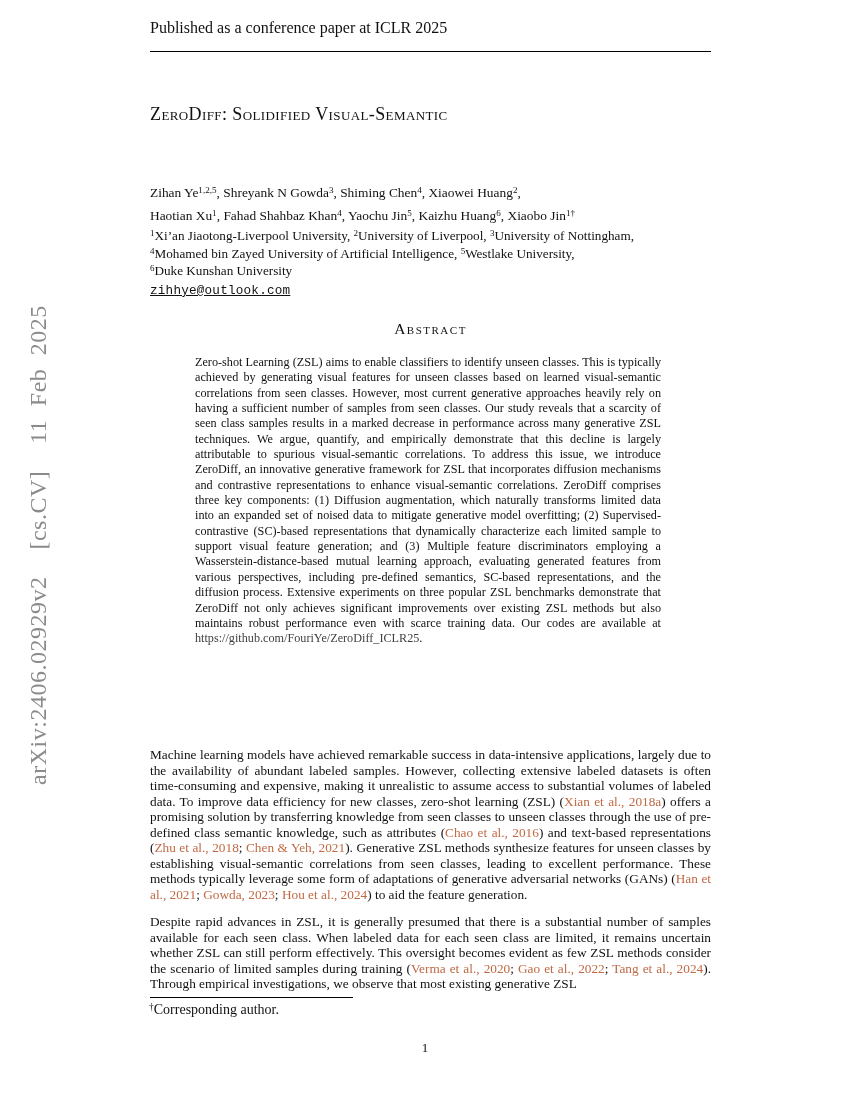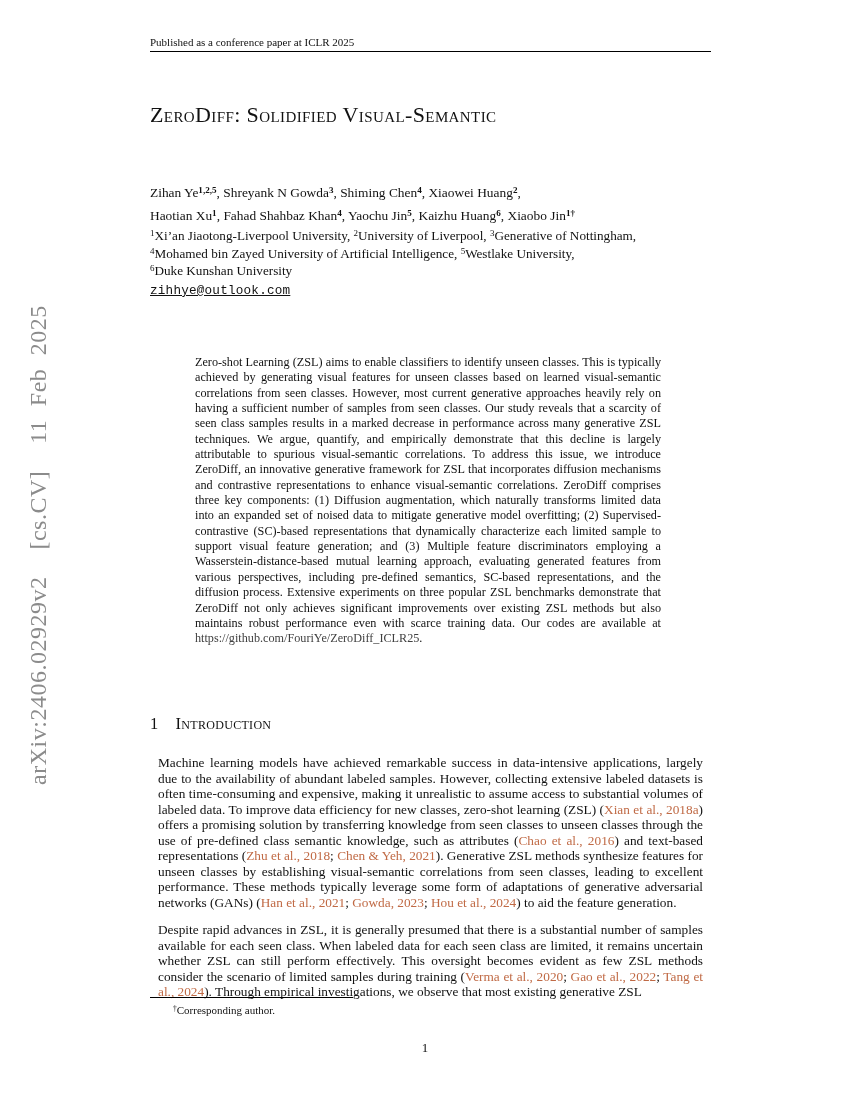--- a/index.html
+++ b/index.html
@@ -13,30 +13,30 @@
   }
   
   .arxiv-label{
     position:absolute;top:545px;left:38px;
     transform:translate(-50%,-50%) rotate(-90deg);
     white-space:nowrap;
     font-size:24px;color:#8b8b8b;
     letter-spacing:0.5px;word-spacing:7px;
   }
   .running-head{
-    position:absolute;left:150px;top:36px;width:561px;
-    font-size:11px;
+    position:absolute;left:150px;top:19px;width:561px;
+    font-size:16px;
   }
   .header-rule{
     position:absolute;left:150px;top:51px;width:561px;
     border-top:1.5px solid #000000;height:0;
   }
   .paper-title{
     position:absolute;left:150px;top:98px;width:561px;
-    font-size:22px;line-height:33px;
+    font-size:18px;line-height:33px;
     font-variant:small-caps;letter-spacing:0.4px;
   }
   .authors{
     position:absolute;left:150px;top:182px;width:561px;
     font-size:13.4px;
   }
   .author-line{line-height:22px;}
   .affil-line{line-height:16.6px;font-size:13.2px;}
   .email-line{line-height:16.6px;margin-top:1px;text-decoration:underline;}
   .abstract-heading{
@@ -52,39 +52,39 @@
   .section-heading{
     position:absolute;left:150px;top:714px;width:561px;
     font-size:16.5px;letter-spacing:0.3px;
   }
   .section-number{display:inline-block;margin-right:17px;}
   .section-title{font-variant:small-caps;}
   .intro-text{
     position:absolute;left:150px;top:747px;width:561px;
     font-size:13.3px;line-height:15.5px;text-align:justify;
   }
-  .intro-text p{margin:8px;}
+  .intro-text p{margin:0;}
   .intro-text p + p{margin-top:12px;}
   .footnote-rule{
     position:absolute;left:150px;top:997px;width:203px;
     border-top:1.2px solid #000000;height:0;
   }
   .footnote{
-    position:absolute;left:162px;top:1003px;width:561px;
-    font-size:11px;text-indent:11px;line-height:14px;
+    position:absolute;left:138px;top:1003px;width:561px;
+    font-size:14px;text-indent:11px;line-height:14px;
   }
   .page-number{
     position:absolute;left:0;top:1040px;width:850px;
     text-align:center;font-size:13px;
   }
   
   .seg-plain{}
   .seg-b{font-weight:normal;}
   .seg-sup{font-size:0.68em;position:relative;top:-0.45em;}
-  .seg-bsup{font-weight:bold;font-size:0.68em;position:relative;top:-0.45em;text-align:center;}
+  .seg-bsup{font-weight:normal;font-size:0.68em;position:relative;top:-0.45em;text-align:center;}
   .seg-cite{color:#c06a45;}
   .seg-link{color:#404040;}
   .seg-mono{font-family:"Liberation Mono","DejaVu Sans Mono",monospace;font-size:0.96em;letter-spacing:0.2px;}
 </style>
 </head>
 <body>
 
 <div class="page">
 
   <div class="arxiv-label">arXiv:2406.02929v2&nbsp; [cs.CV]&nbsp; 11 Feb 2025</div>
@@ -92,31 +92,29 @@
   <div class="running-head">Published as a conference paper at ICLR 2025</div>
   <div class="header-rule"></div>
 
   <div class="paper-title">
     <div>ZeroDiff: Solidified Visual-Semantic</div>
   </div>
 
   <div class="authors">
     <div class="author-line"><span class="seg-b">Zihan Ye</span><span class="seg-bsup">1,2,5</span><span class="seg-b">, </span><span class="seg-b">Shreyank N Gowda</span><span class="seg-bsup">3</span><span class="seg-b">, </span><span class="seg-b">Shiming Chen</span><span class="seg-bsup">4</span><span class="seg-b">, </span><span class="seg-b">Xiaowei Huang</span><span class="seg-bsup">2</span><span class="seg-b">,</span></div>
     <div class="author-line"><span class="seg-b">Haotian Xu</span><span class="seg-bsup">1</span><span class="seg-b">, </span><span class="seg-b">Fahad Shahbaz Khan</span><span class="seg-bsup">4</span><span class="seg-b">, </span><span class="seg-b">Yaochu Jin</span><span class="seg-bsup">5</span><span class="seg-b">, </span><span class="seg-b">Kaizhu Huang</span><span class="seg-bsup">6</span><span class="seg-b">, </span><span class="seg-b">Xiaobo Jin</span><span class="seg-bsup">1†</span></div>
-    <div class="affil-line"><span class="seg-sup">1</span><span class="seg-plain">Xi’an Jiaotong-Liverpool University, </span><span class="seg-sup">2</span><span class="seg-plain">University of Liverpool, </span><span class="seg-sup">3</span><span class="seg-plain">Generative of Nottingham,</span></div>
+    <div class="affil-line"><span class="seg-sup">1</span><span class="seg-plain">Xi’an Jiaotong-Liverpool University, </span><span class="seg-sup">2</span><span class="seg-plain">University of Liverpool, </span><span class="seg-sup">3</span><span class="seg-plain">University of Nottingham,</span></div>
     <div class="affil-line"><span class="seg-sup">4</span><span class="seg-plain">Mohamed bin Zayed University of Artificial Intelligence, </span><span class="seg-sup">5</span><span class="seg-plain">Westlake University,</span></div>
     <div class="affil-line"><span class="seg-sup">6</span><span class="seg-plain">Duke Kunshan University</span></div>
     <div class="affil-line email-line"><span class="seg-mono">zihhye@outlook.com</span></div>
   </div>
 
+  <div class="abstract-heading">Abstract</div>
   <p class="abstract-body"><span class="seg-plain">Zero-shot Learning (ZSL) aims to enable classifiers to identify unseen classes. This is typically achieved by generating visual features for unseen classes based on learned visual-semantic correlations from seen classes. However, most current generative approaches heavily rely on having a sufficient number of samples from seen classes. Our study reveals that a scarcity of seen class samples results in a marked decrease in performance across many generative ZSL techniques. We argue, quantify, and empirically demonstrate that this decline is largely attributable to spurious visual-semantic correlations. To address this issue, we introduce ZeroDiff, an innovative generative framework for ZSL that incorporates diffusion mechanisms and contrastive representations to enhance visual-semantic correlations. ZeroDiff comprises three key components: (1) Diffusion augmentation, which naturally transforms limited data into an expanded set of noised data to mitigate generative model overfitting; (2) Supervised-contrastive (SC)-based representations that dynamically characterize each limited sample to support visual feature generation; and (3) Multiple feature discriminators employing a Wasserstein-distance-based mutual learning approach, evaluating generated features from various perspectives, including pre-defined semantics, SC-based representations, and the diffusion process. Extensive experiments on three popular ZSL benchmarks demonstrate that ZeroDiff not only achieves significant improvements over existing ZSL methods but also maintains robust performance even with scarce training data. Our codes are available at </span><span class="seg-link">https://github.com/FouriYe/ZeroDiff_ICLR25</span><span class="seg-plain">.</span></p>
 
-  <div class="section-heading">
-    <span class="section-number">1</span><span class="section-title">Introduction</span>
-  </div>
 
   <div class="intro-text">
     <p><span class="seg-plain">Machine learning models have achieved remarkable success in data-intensive applications, largely due to the availability of abundant labeled samples. However, collecting extensive labeled datasets is often time-consuming and expensive, making it unrealistic to assume access to substantial volumes of labeled data. To improve data efficiency for new classes, zero-shot learning (ZSL) (</span><span class="seg-cite">Xian et al., 2018a</span><span class="seg-plain">) offers a promising solution by transferring knowledge from seen classes to unseen classes through the use of pre-defined class semantic knowledge, such as attributes (</span><span class="seg-cite">Chao et al., 2016</span><span class="seg-plain">) and text-based representations (</span><span class="seg-cite">Zhu et al., 2018</span><span class="seg-plain">; </span><span class="seg-cite">Chen &amp; Yeh, 2021</span><span class="seg-plain">). Generative ZSL methods synthesize features for unseen classes by establishing visual-semantic correlations from seen classes, leading to excellent performance. These methods typically leverage some form of adaptations of generative adversarial networks (GANs) (</span><span class="seg-cite">Han et al., 2021</span><span class="seg-plain">; </span><span class="seg-cite">Gowda, 2023</span><span class="seg-plain">; </span><span class="seg-cite">Hou et al., 2024</span><span class="seg-plain">) to aid the feature generation.</span></p>
     <p><span class="seg-plain">Despite rapid advances in ZSL, it is generally presumed that there is a substantial number of samples available for each seen class. When labeled data for each seen class are limited, it remains uncertain whether ZSL can still perform effectively. This oversight becomes evident as few ZSL methods consider the scenario of limited samples during training (</span><span class="seg-cite">Verma et al., 2020</span><span class="seg-plain">; </span><span class="seg-cite">Gao et al., 2022</span><span class="seg-plain">; </span><span class="seg-cite">Tang et al., 2024</span><span class="seg-plain">). Through empirical investigations, we observe that most existing generative ZSL</span></p>
   </div>
 
   <div class="footnote-rule"></div>
   <div class="footnote"><span class="seg-sup">†</span><span class="seg-plain">Corresponding author.</span></div>
 
   <div class="page-number">1</div>

